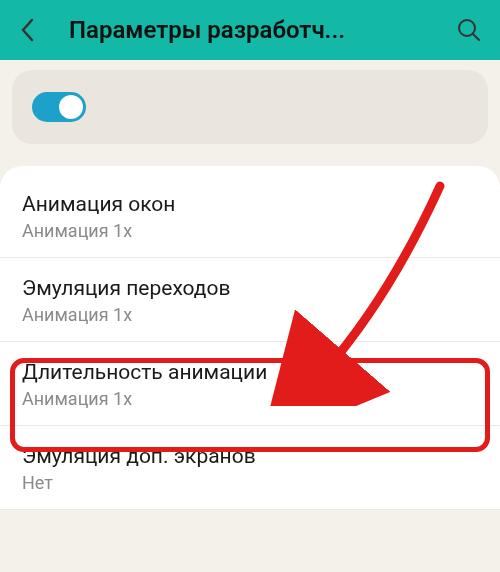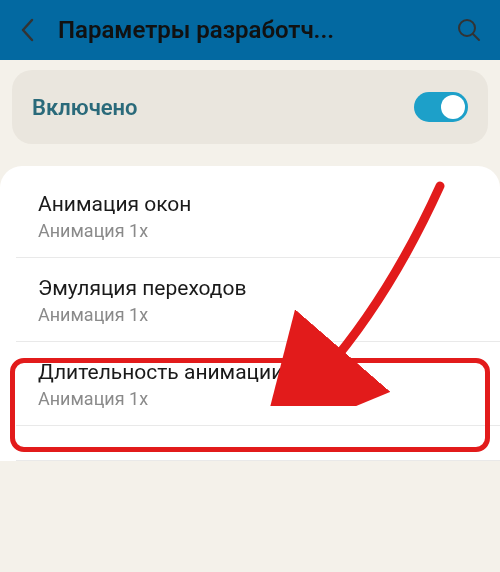--- a/index.html
+++ b/index.html
@@ -6,23 +6,23 @@
   html, body { width: 500px; height: 572px; overflow: hidden; }
   body {
     font-family: -apple-system, BlinkMacSystemFont, "Segoe UI", Roboto, sans-serif;
     background: #f4f1ea;
     color: #1a1a1a;
     position: relative;
   }
   .header {
     display: flex;
     align-items: center;
-    gap: 20px;
+    gap: 31px;
     padding: 16px 18px 16px 18px;
-    background: #0369a1;
+    background: #14b8a6;
   }
   .back-icon svg { display: block; }
   .title {
     flex: 1;
     font-size: 24px;
     font-weight: 600;
     color: #111;
     white-space: nowrap;
     overflow: hidden;
     text-overflow: ellipsis;
@@ -55,21 +55,21 @@
     top: 3px;
     width: 24px;
     height: 24px;
     border-radius: 12px;
     background: #fff;
   }
   .list {
     background: #fff;
     border-top-left-radius: 22px;
     border-top-right-radius: 22px;
-    padding: 8px 0 0 16px;
+    padding: 8px 0 0 0;
     position: relative;
   }
   .list-item {
     padding: 18px 22px 16px 22px;
     border-bottom: 1px solid #e9e9e9;
     position: relative;
   }
   .list-item:last-child { border-bottom: none; }
   .item-title {
     font-size: 21px;
@@ -112,40 +112,41 @@
   <div class="title">Параметры разработч...</div>
   <span class="search-icon">
     <svg width="26" height="26" viewBox="0 0 26 26">
       <circle cx="11" cy="11" r="8" fill="none" stroke="#333" stroke-width="2"></circle>
       <line x1="17" y1="17" x2="23" y2="23" stroke="#333" stroke-width="2" stroke-linecap="round"></line>
     </svg>
   </span>
 </div>
 
 <div class="toggle-row">
-  <span class="toggle-label">Включено</span>
   <span class="toggle">
     <span class="toggle-knob"></span>
   </span>
 </div>
 
 <div class="list">
   <div class="list-item">
     <div class="item-title">Анимация окон</div>
     <div class="item-sub">Анимация 1x</div>
   </div>
   <div class="list-item">
     <div class="item-title">Эмуляция переходов</div>
     <div class="item-sub">Анимация 1x</div>
   </div>
   <div class="list-item">
     <div class="item-title">Длительность анимации</div>
     <div class="item-sub">Анимация 1x</div>
   </div>
   <div class="list-item">
+    <div class="item-title">Эмуляция доп. экранов</div>
+    <div class="item-sub">Нет</div>
   </div>
 
   <div class="highlight-box"></div>
 
   <svg class="arrow" viewBox="0 0 200 230">
     <defs>
       <marker id="ah" markerWidth="14" markerHeight="14" refX="3" refY="7" orient="auto">
         <polygon points="0,0 14,7 0,14" fill="#e21b1b"></polygon>
       </marker>
     </defs>

